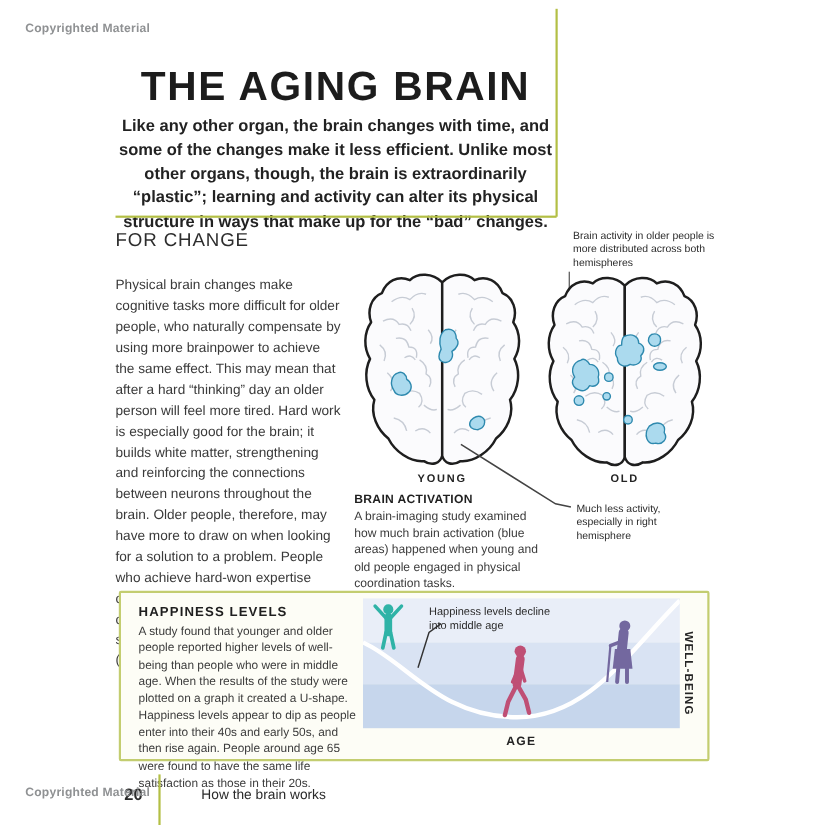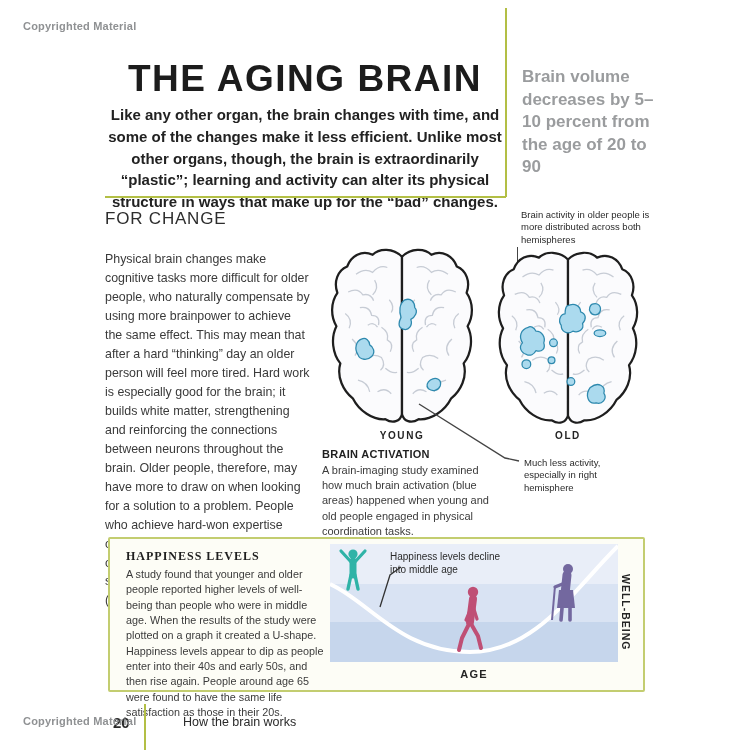--- a/index.html
+++ b/index.html
@@ -14,21 +14,21 @@
   .intro{font-size:15px;font-weight:700;color:#222;text-align:center;line-height:1.45;}
   .pullquote{font-size:17px;font-weight:700;color:#9a9c9e;line-height:1.33;}
   .greenline{background:#b3bf45;}
   .sec-heading{font-size:17px;font-weight:400;letter-spacing:.8px;color:#2d2d2d;line-height:1.18;}
   .bodytext{font-size:12.4px;color:#3a3a3a;line-height:1.53;}
   .brainlabel{font-size:10px;font-weight:700;letter-spacing:1.6px;color:#242424;text-align:center;}
   .annot{font-size:9.5px;color:#2b2b2b;line-height:1.3;}
   .cap-title{font-size:11px;font-weight:700;letter-spacing:.3px;color:#1f1f1f;}
   .cap-body{font-size:11px;color:#3b3b3b;line-height:1.38;}
   .hapbox{background:#fdfdf6;border:2px solid #c3cd70;border-radius:2px;}
-  .hap-title{font-size:12px;font-weight:700;letter-spacing:1px;color:#1f1f1f;font-family:Liberation Serif, serif;}
+  .hap-title{font-size:12px;font-weight:700;letter-spacing:1px;color:#1f1f1f;}
   .hap-body{font-size:10.8px;color:#3b3b3b;line-height:1.42;}
   .band{position:absolute;left:0;width:288px;}
   .axis-x{font-size:11px;font-weight:700;letter-spacing:1.2px;color:#242424;text-align:center;}
   .axis-y{font-size:10.5px;font-weight:700;letter-spacing:1px;color:#242424;
           writing-mode:vertical-rl;}
   .footer-num{font-size:15px;font-weight:700;color:#2a2a2a;}
   .footer-sec{font-size:12.5px;color:#2a2a2a;margin-left:23px;}
 </style>
 </head>
 <body>
@@ -36,21 +36,20 @@
 <div class="page">
 
   <div class="abs copyright" style="left:0;top:20;width:750px;top:20px;">Copyrighted Material</div>
 
   <div class="abs title" style="left:100px;top:60px;width:410px;">THE AGING BRAIN</div>
   <div class="abs intro" style="left:98px;top:104px;width:414px;">Like any other organ, the brain changes with time, and some of the changes make it less efficient. Unlike most other organs, though, the brain is extraordinarily “plastic”; learning and activity can alter its physical structure in ways that make up for the “bad” changes.</div>
 
   <div class="abs greenline" style="left:505px;top:8px;width:2px;height:189px;"></div>
   <div class="abs greenline" style="left:105px;top:196px;width:401px;height:2px;"></div>
 
-  <div class="abs pullquote" style="left:522px;top:66px;width:136px;">Brain volume decreases by 5–10 percent from the age of 20 to 90</div>
 
   <div class="abs sec-heading" style="left:105px;top:209px;width:220px;">
     <div>FOR CHANGE</div>
   </div>
   <div class="abs bodytext" style="left:105px;top:250px;width:206px;">Physical brain changes make cognitive tasks more difficult for older people, who naturally compensate by using more brainpower to achieve the same effect. This may mean that after a hard “thinking” day an older person will feel more tired. Hard work is especially good for the brain; it builds white matter, strengthening and reinforcing the connections between neurons throughout the brain. Older people, therefore, may have more to draw on when looking for a solution to a problem. People who achieve hard-won expertise often reach their peak when they are older, and vocabulary and language skills go on improving throughout life (see p.54).</div>
 
   <div class="abs annot" style="left:521px;top:209px;width:142px;">Brain activity in older people is more distributed across both hemispheres</div>
   <div class="abs" style="left:517px;top:247px;width:1px;height:70px;background:#444;"></div>
 
   <svg class="abs" style="left:328px;top:243px;" width="148" height="186" viewBox="0 0 150 190">

